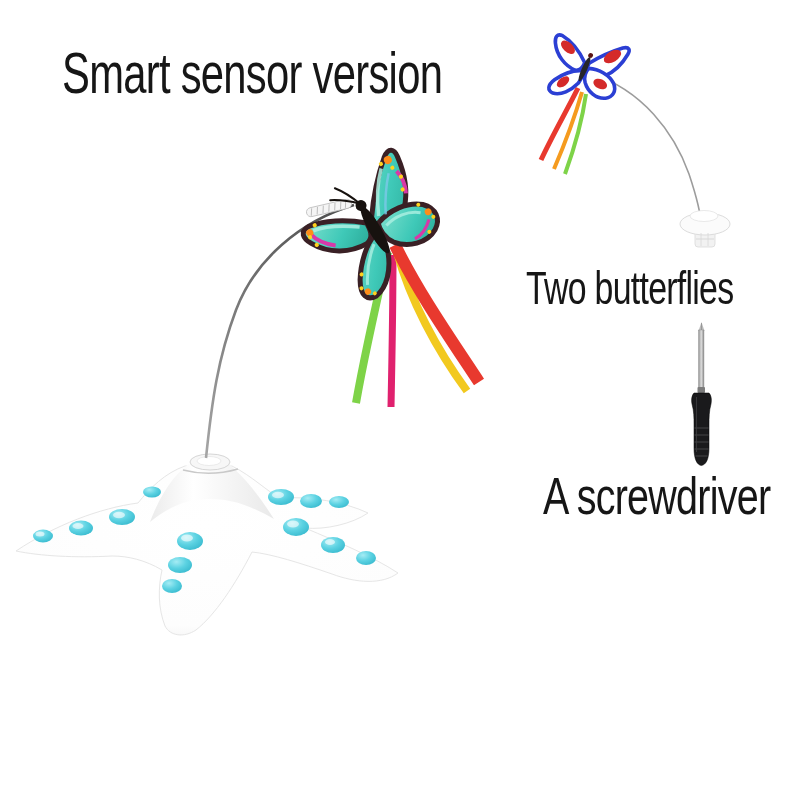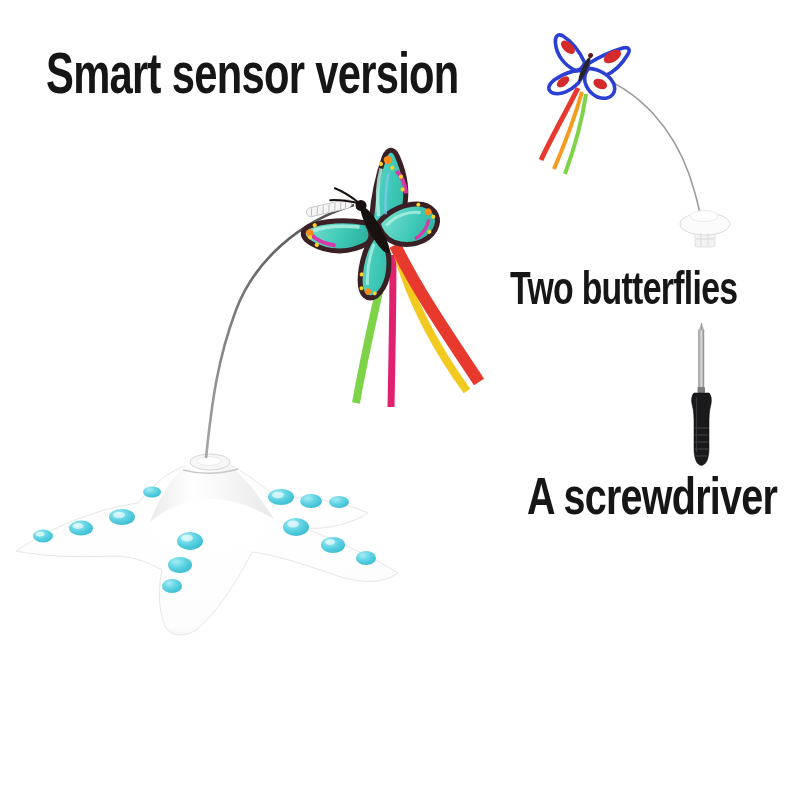--- a/index.html
+++ b/index.html
@@ -1,20 +1,20 @@
 <!DOCTYPE html>
 <html style="--background: #ffffff; --text: #161616; --wing-teal: #3fc9b8; --wing-edge: #3a2025; --spot-yellow: #ffd21e; --spot-orange: #ff8c1a; --streak-magenta: #d838a8; --ribbon-green: #7ed348; --ribbon-pink: #e0216e; --ribbon-yellow: #f2c91f; --ribbon-red: #e8392e; --ribbon-orange: #f59b1f; --base-white: #ffffff; --base-dot-teal: #45c3d6; --wire-gray: #7d7d7d; --small-wing-blue: #2b3fd4; --small-wing-red: #d42a2a; --screwdriver-handle: #1a1a1c; --screwdriver-shaft: #a8a8a8;"><head>
 <meta charset="utf-8">
 <style>
   html,body{margin:0;padding:0;}
   body{width:800px;height:800px;background:#fff;overflow:hidden;
        font-family:"Liberation Sans", sans-serif;}
   .canvas{position:relative;width:800px;height:800px;background:var(--background,#fff);}
   .scene{position:absolute;left:0;top:0;}
-  .label{position:absolute;color:var(--text,#161616);font-weight:700;line-height:1;white-space:nowrap;}
+  .label{position:absolute;color:var(--text,#161616);font-weight:400;line-height:1;white-space:nowrap;margin-left:16px;}
   .condensed{display:inline-block;transform-origin:0 0;}
   .title{left:46px;top:44px;font-size:58px;letter-spacing:-1px;}
   .title .condensed{transform:scaleX(.72);}
   .lbl-two{left:510px;top:264px;font-size:47px;letter-spacing:-1px;}
   .lbl-two .condensed{transform:scaleX(.72);}
   .lbl-screw{left:527px;top:470px;font-size:52px;letter-spacing:-1px;}
   .lbl-screw .condensed{transform:scaleX(.76);}
 
   
   .wing{fill:url(#wingGrad);stroke:var(--wing-edge,#3a2025);stroke-width:5;stroke-linejoin:round;}

